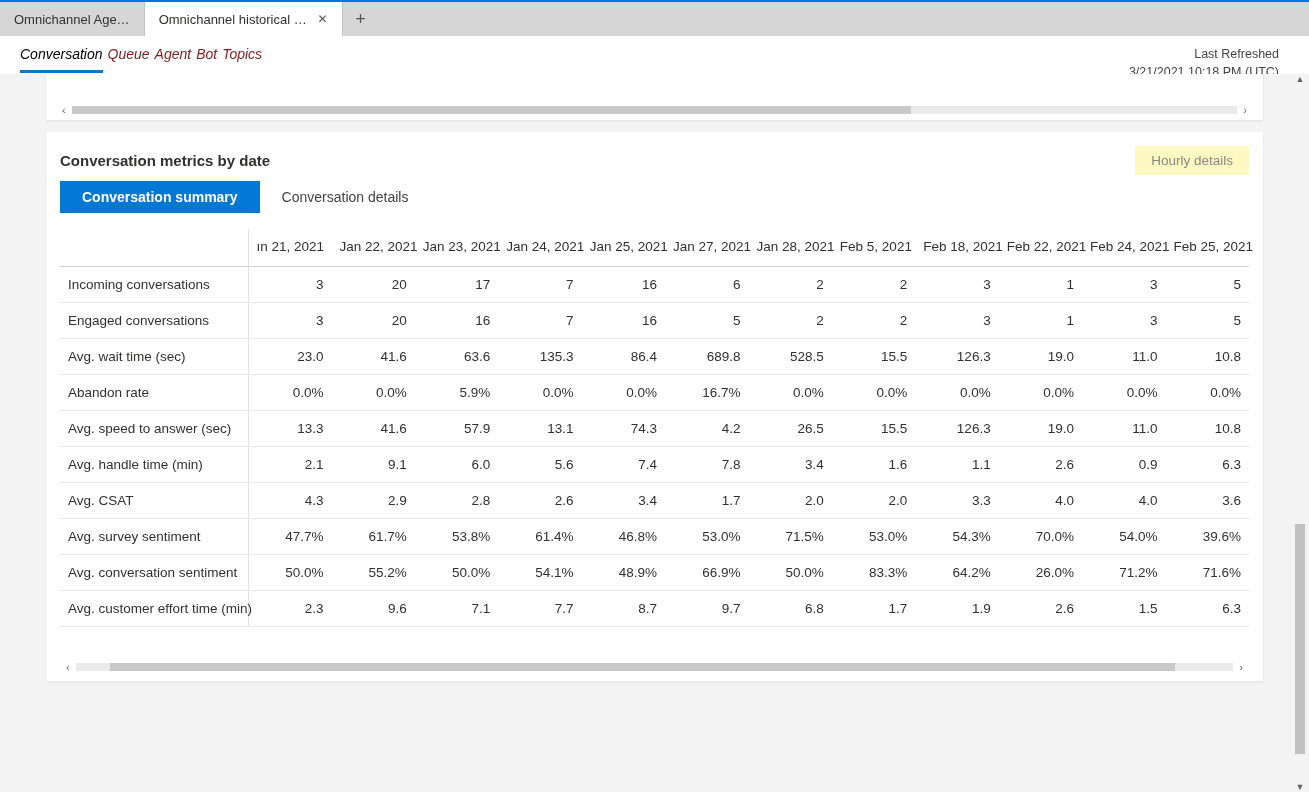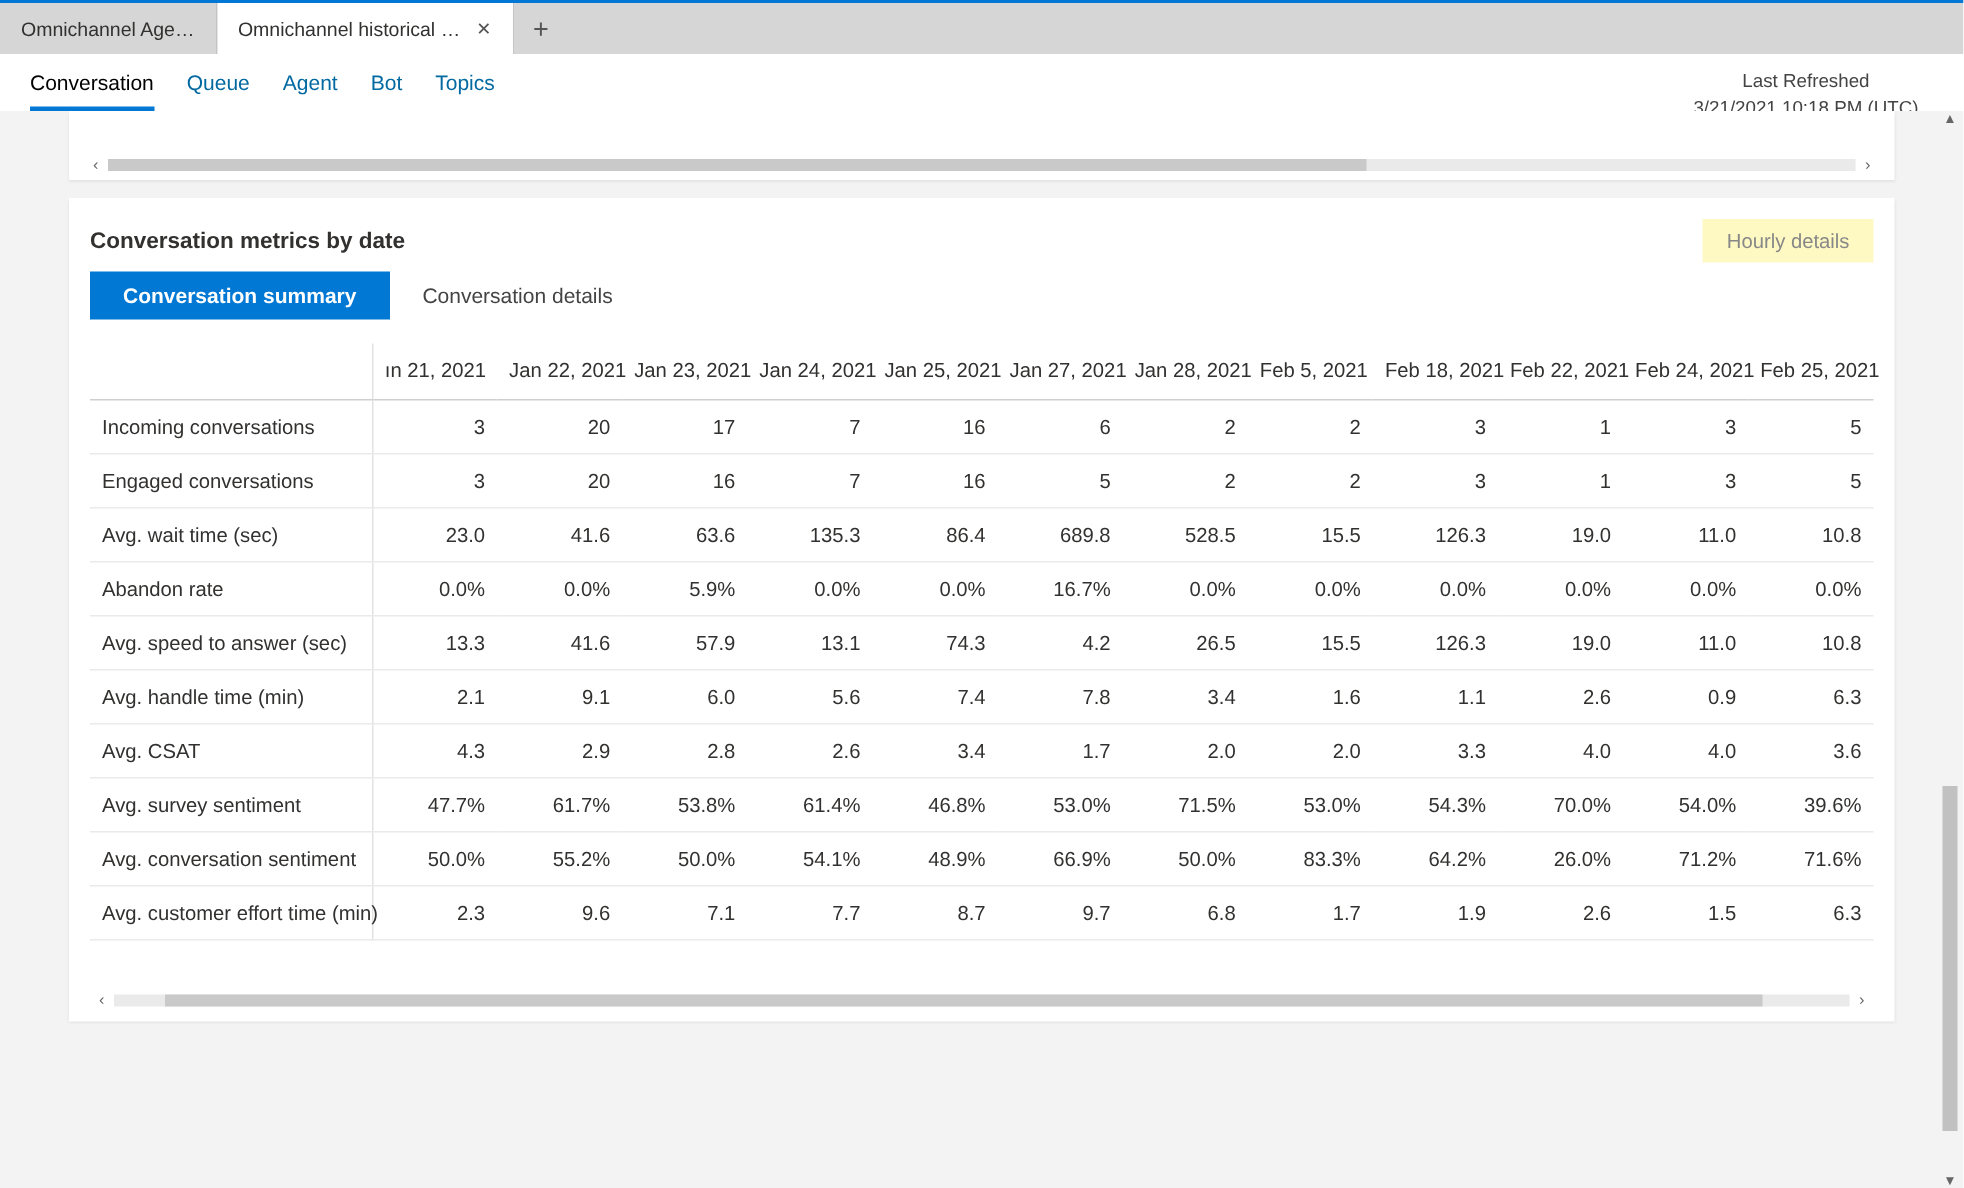--- a/index.html
+++ b/index.html
@@ -52,39 +52,40 @@
   }
   .subheader {
     display: flex;
     align-items: flex-start;
     padding: 10px 20px 0 20px;
     background: #fff;
     height: 38px;
   }
   .nav-tabs {
     display: flex;
-    gap: 22px;
-    align-items: center;
+    gap: 5px;
+    align-items: flex-start;
     height: 100%;
+    font-style: italic;
   }
   .nav-tab {
     font-size: 14px;
-    color: #0369a1;
+    color: #7f1d1d;
     padding-bottom: 8px;
     cursor: pointer;
     border-bottom: 3px solid transparent;
   }
   .nav-tab.active {
     color: #000;
     font-weight: 500;
     border-bottom-color: #0078d4;
   }
   .refresh-info {
     margin-left: auto;
-    text-align: center;
+    text-align: right;
     font-size: 12.5px;
     color: #444;
     line-height: 1.4;
     padding-right: 10px;
   }
   .content-area {
     background: #f3f3f3;
     padding: 0 0 0 0;
     height: calc(100% - 36px - 38px);
     position: relative;

